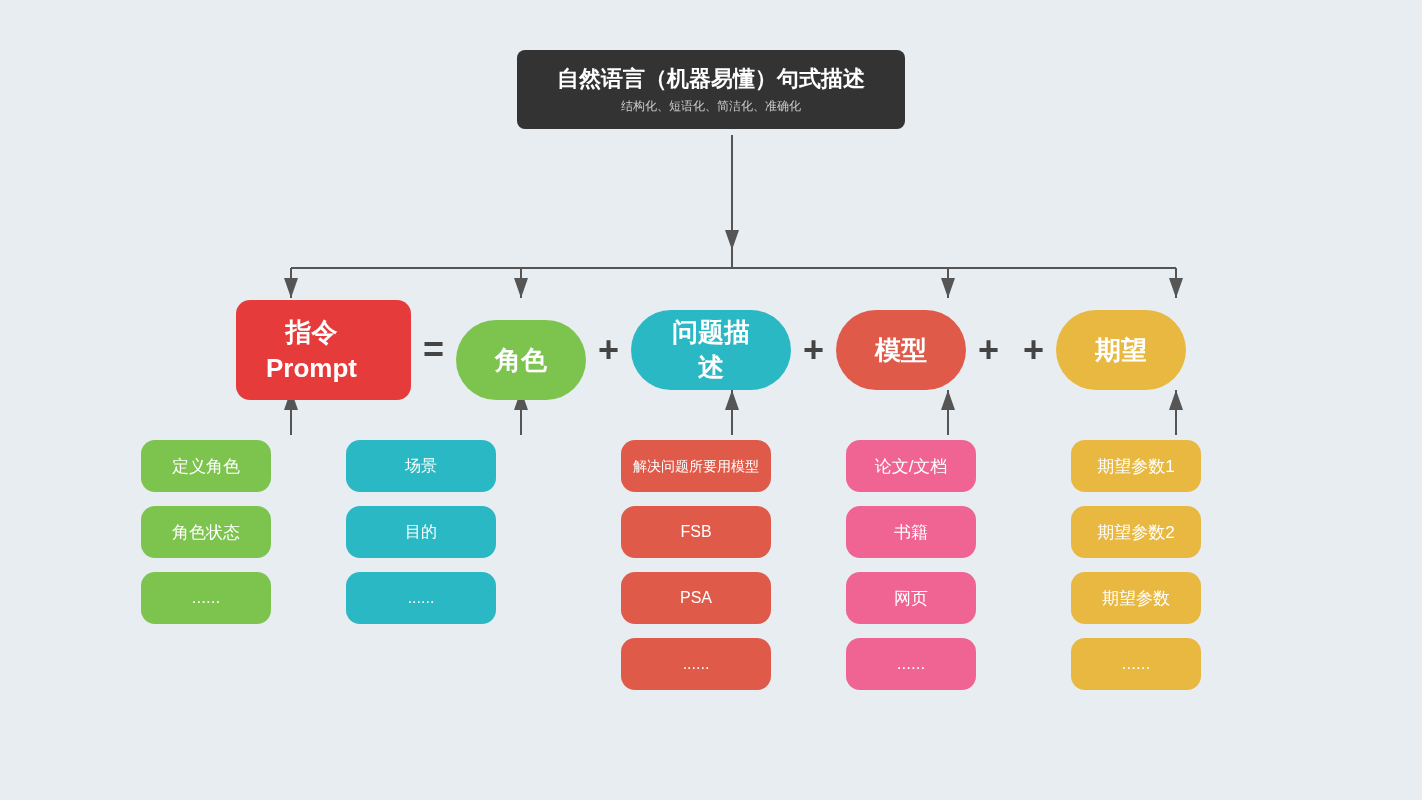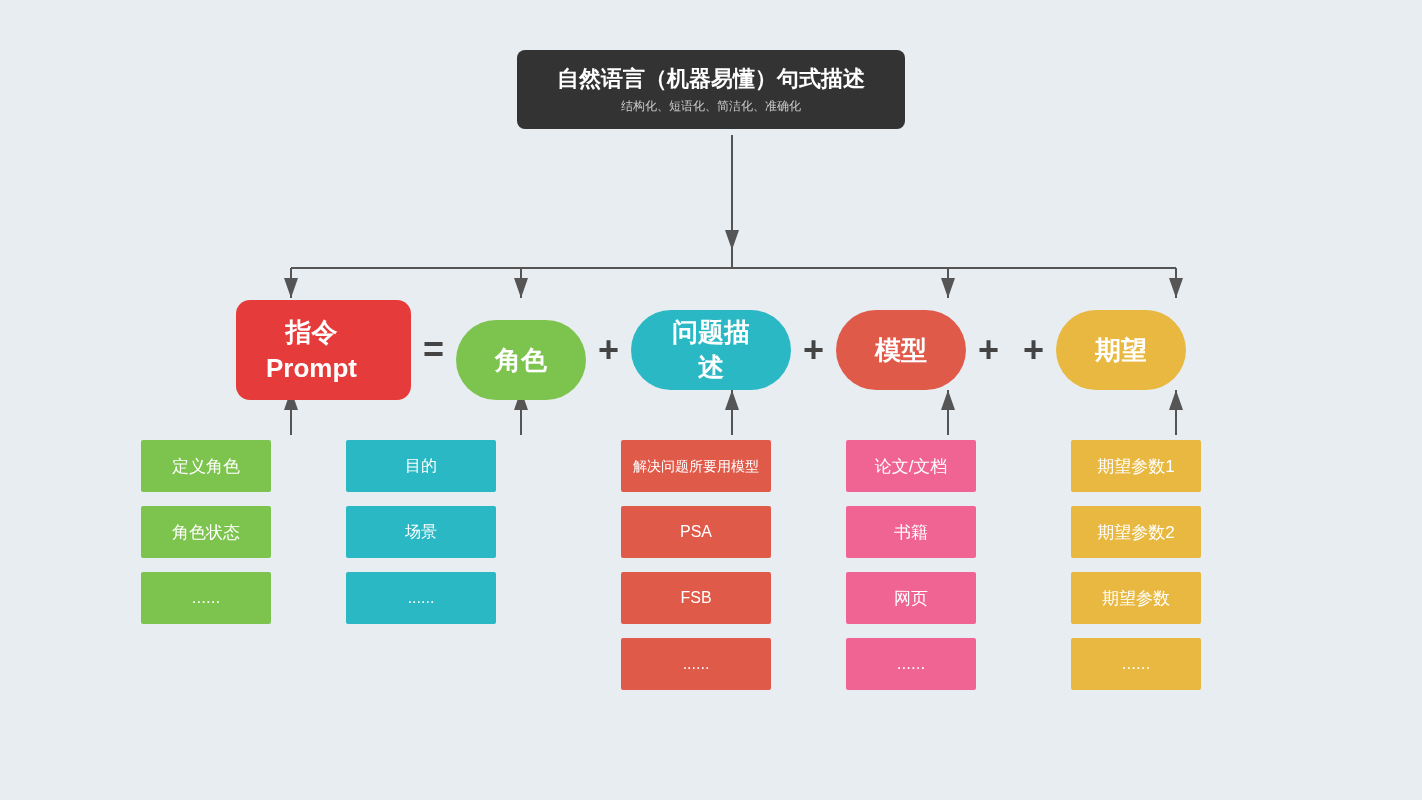--- a/index.html
+++ b/index.html
@@ -104,21 +104,21 @@
     .sub-col {
       position: absolute;
       top: 420px;
       display: flex;
       flex-direction: column;
       gap: 14px;
       align-items: center;
     }
 
     .sub-item {
-      border-radius: 2px;
+      border-radius: 14px;
       padding: 12px 10px;
       text-align: center;
       color: white;
       font-size: 17px;
       font-weight: 500;
       width: 130px;
       min-height: 52px;
       display: flex;
       align-items: center;
       justify-content: center;
@@ -234,29 +234,29 @@
     </div>
   </div>
 
   <div class="sub-col col-green">
     <div class="sub-item sub-green">定义角色</div>
     <div class="sub-item sub-green">角色状态</div>
     <div class="sub-item sub-green">......</div>
   </div>
 
   <div class="sub-col col-cyan" style="left: calc(50% - 365px);">
+    <div class="sub-item sub-cyan sub-item-wide">场景</div>
     <div class="sub-item sub-cyan sub-item-wide">目的</div>
-    <div class="sub-item sub-cyan sub-item-wide">场景</div>
     <div class="sub-item sub-cyan sub-item-wide">......</div>
   </div>
 
   <div class="sub-col col-red" style="left: calc(50% - 90px);">
     <div class="sub-item sub-red sub-item-wide" style="font-size:14px; line-height:1.3; width:150px;">解决问题所要用模型</div>
+    <div class="sub-item sub-red sub-item-wide">FSB</div>
     <div class="sub-item sub-red sub-item-wide">PSA</div>
-    <div class="sub-item sub-red sub-item-wide">FSB</div>
     <div class="sub-item sub-red sub-item-wide">......</div>
   </div>
 
   <div class="sub-col col-pink" style="left: calc(50% + 135px);">
     <div class="sub-item sub-pink">论文/文档</div>
     <div class="sub-item sub-pink">书籍</div>
     <div class="sub-item sub-pink">网页</div>
     <div class="sub-item sub-pink">......</div>
   </div>
 

